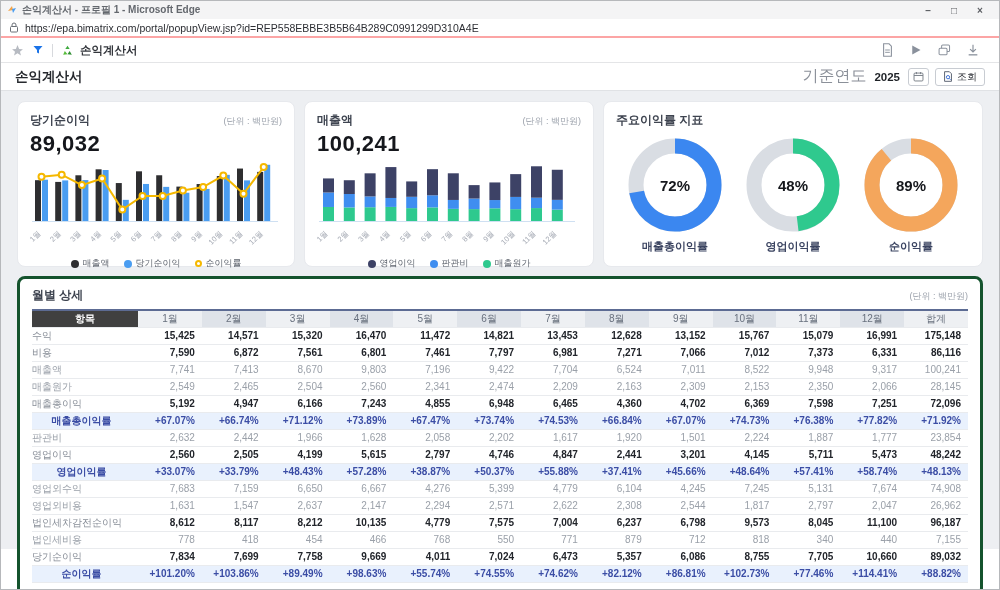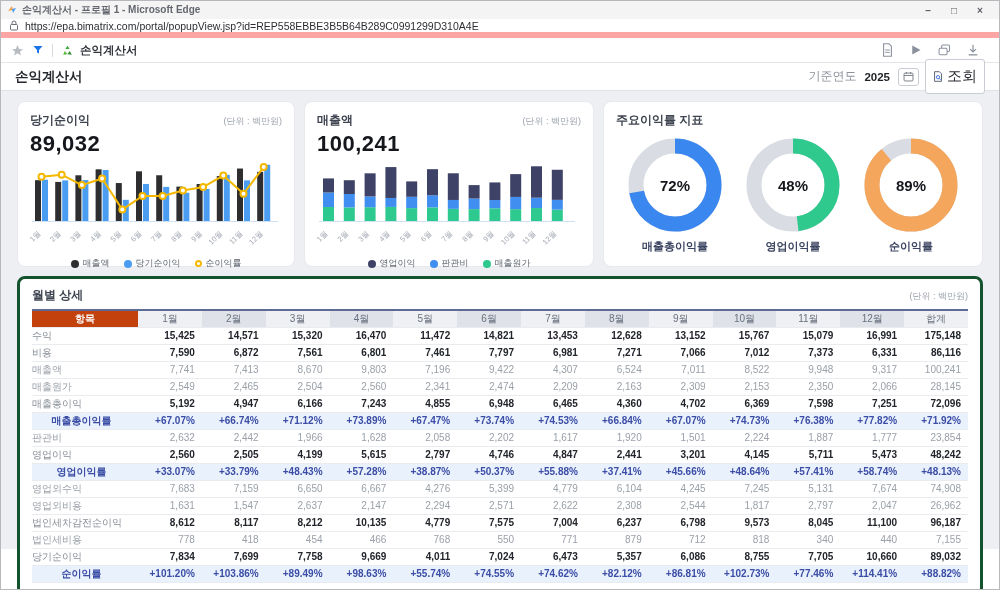--- a/index.html
+++ b/index.html
@@ -5,36 +5,36 @@
   * { margin:0; padding:0; box-sizing:border-box; }
   html,body { width:1000px; height:590px; font-family:"Liberation Sans","DejaVu Sans",sans-serif; background:#fff; overflow:hidden; }
   body { border:1px solid #b6b8bb; }
 
   
   .titlebar { height:18px; background:#f4f4f5; display:flex; align-items:center; padding:0 6px; font-size:10px; color:#64686e;font-weight:bold; }
   .titlebar .fav { width:10px; height:10px; margin-right:5px; display:inline-block; }
   .titlebar .spacer { flex:1; }
   .wctrl { display:flex; gap:0; }
   .wctrl span { width:26px; text-align:center; font-size:10px; color:#5a5d62; cursor:default; }
-  .urlbar { height:19px; background:#fff; border-bottom:6px solid #fca5a5; display:flex; align-items:center; padding:0 8px; font-size:10.5px; color:#2c2e33; }
+  .urlbar { height:19px; background:#fff; border-bottom:2px solid #fca5a5; display:flex; align-items:center; padding:0 8px; font-size:10.5px; color:#2c2e33; }
   .urlbar svg { margin-right:6px; }
   .bookmarkbar { height:25px; background:#fff; border-bottom:1px solid #e4e5e7; display:flex; align-items:center; padding:0 10px; }
   .bookmarkbar .sep { width:1px; height:13px; background:#d7d9dd; margin:0 8px; }
   .bm-title { font-size:11.5px; font-weight:bold; color:#33363c; margin-left:6px; }
   .bm-right { margin-left:auto; display:flex; align-items:center; gap:16px; padding-right:10px; }
   .icon-btn { display:inline-flex; align-items:center; justify-content:center; cursor:pointer; }
 
   
   .pageheader { height:28px; background:#fff; border-bottom:1px solid #e0e2e5; display:flex; align-items:center; padding:0 14px; }
   .pageheader .ptitle { font-size:13.5px; font-weight:bold; color:#26292e; }
   .ph-right { margin-left:auto; display:flex; align-items:center; gap:6px; }
-  .ph-label { font-size:12px; color:#8b9099; }
+  .ph-label { font-size:16px; color:#8b9099; }
   .ph-year { font-size:11.5px; font-weight:bold; color:#1e2126; margin:0 2px; }
   .mini-btn { border:1px solid #c8ccd2; background:#fff; border-radius:3px; height:18px; display:inline-flex; align-items:center; justify-content:center; padding:0 4px; cursor:pointer; }
-  .search-btn { border:1px solid #c8ccd2; background:#fff; border-radius:3px; height:35px; display:inline-flex; align-items:center; gap:4px; padding:0 7px; font-size:15px; color:#2a2d33; cursor:pointer; }
+  .search-btn { border:1px solid #c8ccd2; background:#fff; border-radius:3px; height:18px; display:inline-flex; align-items:center; gap:4px; padding:0 7px; font-size:10px; color:#2a2d33; cursor:pointer; }
 
   
   .content { background:#edeff2; height:458px; padding:10px 16px 8px 16px; }
   .cards-row { display:flex; gap:9px; }
   .card { background:#fff; border-radius:8px; border:1px solid #e7e9ed; padding:10px 12px 6px 12px; height:166px; }
   .card-head { display:flex; align-items:baseline; }
   .card-title { font-size:12px; font-weight:bold; color:#3e4450; }
   .card-unit { margin-left:auto; font-size:9px; color:#9ba1ab; }
   .big-number { font-size:22px; font-weight:bold; color:#15171c; letter-spacing:.5px; margin-top:2px; }
   .card1 { flex:0 0 278px; }
@@ -52,21 +52,21 @@
   .donut-label { margin-top:6px; font-size:11px; font-weight:bold; color:#3b4461; }
 
   
   .table-card { background:#fff; border-radius:8px; border:3px solid #14532d; margin-top:9px; padding:8px 12px 10px 12px; }
   .tc-head { display:flex; align-items:baseline; margin-bottom:5px; }
   .tc-title { font-size:12px; font-weight:bold; color:#3e4450; }
   .tc-unit { margin-left:auto; font-size:9px; color:#9ba1ab; }
   table.detail { width:100%; border-collapse:collapse; table-layout:fixed; border-top:2px solid #5c6b93; }
   table.detail th, table.detail td { font-size:10px; height:17px; padding:0 7px 0 0; border-bottom:1px solid #e9ebee; white-space:nowrap; overflow:hidden; }
   table.detail th { font-weight:normal; color:#68707e; text-align:center; padding:0; }
-  table.detail th.item-h { background:#c2410c; color:#fff; font-weight:bold; text-align:center; border-radius:2px 0 0 0;margin-top:40px; }
+  table.detail th.item-h { background:#404040; color:#fff; font-weight:bold; text-align:center; border-radius:2px 0 0 0;margin-top:40px; }
   table.detail th.alt0 { background:#eef0f3; }
   table.detail th.alt1 { background:#dfe3e9; }
   td.lbl { text-align:left; padding-left:10px; color:#878d97; }
   tr.bold td { color:#22252b; font-weight:bold; }
   tr.bold td.lbl { color:#878d97; font-weight:normal; }
   tr.muted td { color:#9aa0a9; }
   tr.rate td { background:#e9f1fd; color:#3b4da5; font-weight:bold; }
   tr.rate td.lbl { text-align:center; padding-left:0; color:#3b4da5; font-weight:bold; }
   td.num { text-align:right; }
 </style>
@@ -422,21 +422,21 @@
             <td class="num">86,116</td>
           </tr>
           <tr class="muted">
             <td class="lbl">매출액</td>
             <td class="num">7,741</td>
             <td class="num">7,413</td>
             <td class="num">8,670</td>
             <td class="num">9,803</td>
             <td class="num">7,196</td>
             <td class="num">9,422</td>
-            <td class="num">4,307</td>
+            <td class="num">7,704</td>
             <td class="num">6,524</td>
             <td class="num">7,011</td>
             <td class="num">8,522</td>
             <td class="num">9,948</td>
             <td class="num">9,317</td>
             <td class="num">100,241</td>
           </tr>
           <tr class="muted">
             <td class="lbl">매출원가</td>
             <td class="num">2,549</td>

